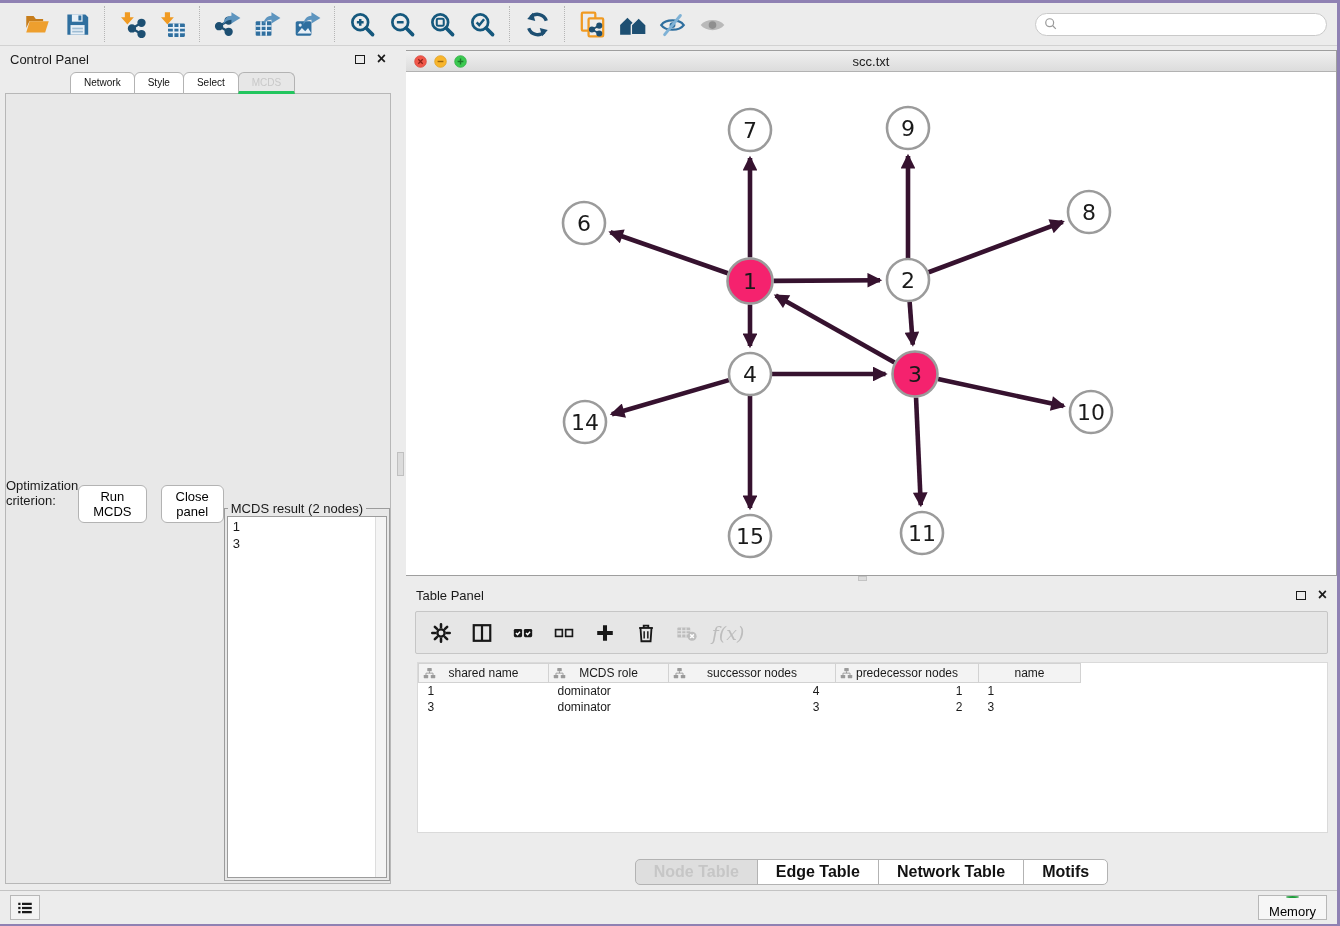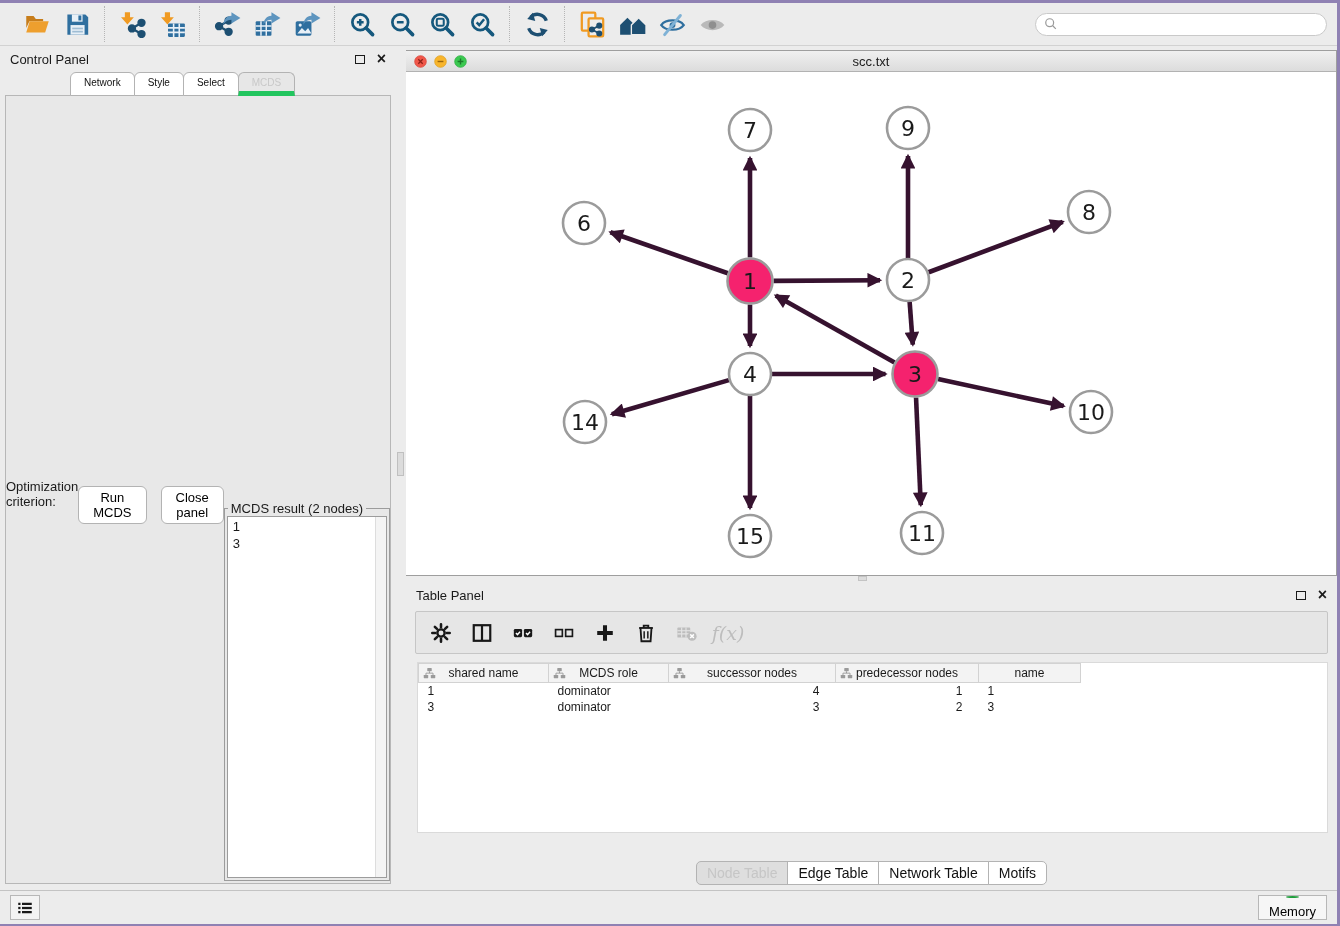--- a/index.html
+++ b/index.html
@@ -30,21 +30,21 @@
 
   
   .control-panel { width:396px; flex:0 0 auto; display:flex; flex-direction:column; background:#ececec; }
   .panel-header { height:26px; display:flex; align-items:center; padding:0 10px; font-size:13px; flex:0 0 auto; }
   .ph-icons { margin-left:auto; display:flex; align-items:center; gap:12px; }
   .float-icon { width:10px; height:9px; border:1.6px solid #1a1a1a; display:inline-block; }
   .close-x { font-size:16px; font-weight:bold; line-height:10px; color:#1a1a1a; }
 
   .cp-tabs { display:flex; padding-left:70px; position:relative; z-index:2; margin-bottom:-1px; flex:0 0 auto; }
   .cp-tab { font-size:10px; padding:4px 13px 3px; background:#fff; border:1px solid #b3b3b3; border-radius:6px 6px 0 0; margin-right:-1px; color:#111; }
-  .cp-tab.selected { background:#e7e7e7; color:#c8c8c8; border-bottom:5px solid #22c55e;text-align:center; }
+  .cp-tab.selected { background:#e7e7e7; color:#c8c8c8; border-bottom:3px solid #22c55e;text-align:center; }
 
   .cp-body { flex:1; margin:0 5px 6px; border:1px solid #b7b7b7; background:#e8e8e8; display:flex; flex-direction:row; align-items:center; padding-top:18px; min-height:0; }
   .opt-label { font-size:13px; margin-bottom:10px; }
   .cy-select { width:310px; height:23px; background:#fff; border:1px solid #b9b9b9; border-radius:5px; display:flex; align-items:center; padding:0 8px; font-size:13px; }
   .chevrons { margin-left:auto; display:flex; flex-direction:column; gap:2px; }
   .chevrons i { display:block; width:0; height:0; border-left:4px solid transparent; border-right:4px solid transparent; }
   .chevrons i.up { border-bottom:5px solid #555; }
   .chevrons i.down { border-top:5px solid #555; }
   .btn-row { display:flex; gap:14px; margin-top:13px; }
   .cy-btn { font-size:13px; background:#fff; border:1px solid #b3b3b3; border-radius:6px; padding:3px 14px; font-family:"Liberation Sans",sans-serif; }
@@ -78,21 +78,21 @@
 
   .tp-table-wrap { margin:8px 9px 0 11px; height:171px; background:#fff; border:1px solid #dadada; overflow:hidden; flex:0 0 auto; }
   table.node-table { border-collapse:collapse; table-layout:fixed; }
   .node-table th { background:#f3f3f3; border:1px solid #d2d2d2; font-weight:normal; height:19px; font-size:12px; padding:0; position:relative; }
   .th-inner { display:flex; align-items:center; justify-content:center; position:relative; height:100%; }
   .th-inner .type-ic { position:absolute; left:4px; top:3px; width:13px; height:13px; }
   .node-table td { height:16px; font-size:12px; padding:0 9px; white-space:nowrap; overflow:hidden; }
   .node-table td.al-right { text-align:right; padding-right:16px; }
 
   .tp-tabs { display:flex; justify-content:center; margin-top:auto; margin-bottom:5px; flex:0 0 auto; }
-  .tp-tab { font-size:14px; padding:3px 10px; background:#fff; border:1px solid #b3b3b3; margin-left:-1px; color:#111; }
+  .tp-tab { font-size:16px; padding:3px 18px; background:#fff; border:1px solid #b3b3b3; margin-left:-1px; color:#111;font-weight:bold; }
   .tp-tab:first-child { border-radius:5px 0 0 5px; margin-left:0; }
   .tp-tab:last-child { border-radius:0 5px 5px 0; }
   .tp-tab.selected { background:#dedede; color:#c6c6c6; }
 
   
   .status-bar { height:34px; background:#ececec; border-top:1px solid #c3c3c3; display:flex; align-items:center; padding:0 10px; flex:0 0 auto; }
   .list-btn { width:30px; height:25px; border:1px solid #b7b7b7; background:#f3f3f3; display:flex; align-items:center; justify-content:center; }
   .list-btn svg { width:18px; height:18px; }
   .memory-btn { margin-left:auto; height:25px; border:1px solid #b7b7b7; border-radius:0; background:#f6f6f6; display:flex; align-items:center; gap:6px; padding:0 10px; font-size:13px; font-family:"Liberation Sans",sans-serif;flex-direction:column; }
   .mem-dot { width:13px; height:13px; border-radius:50%; }

